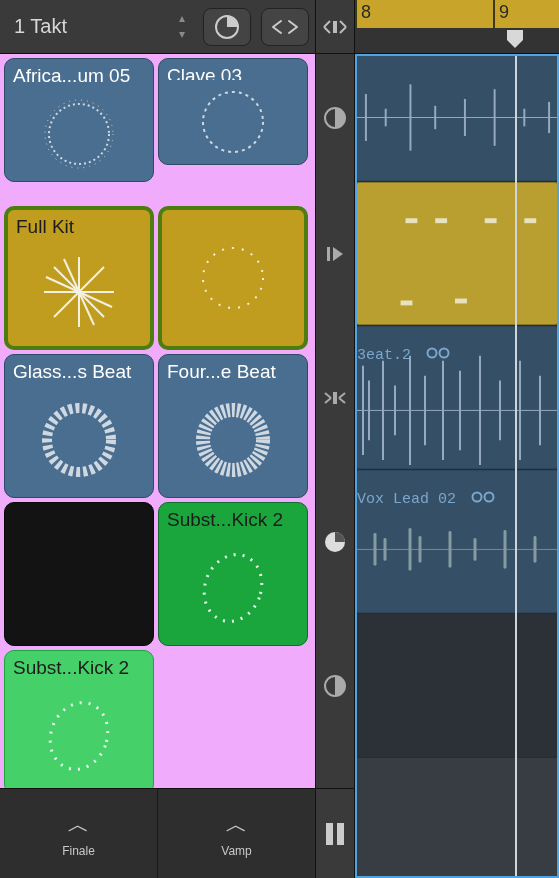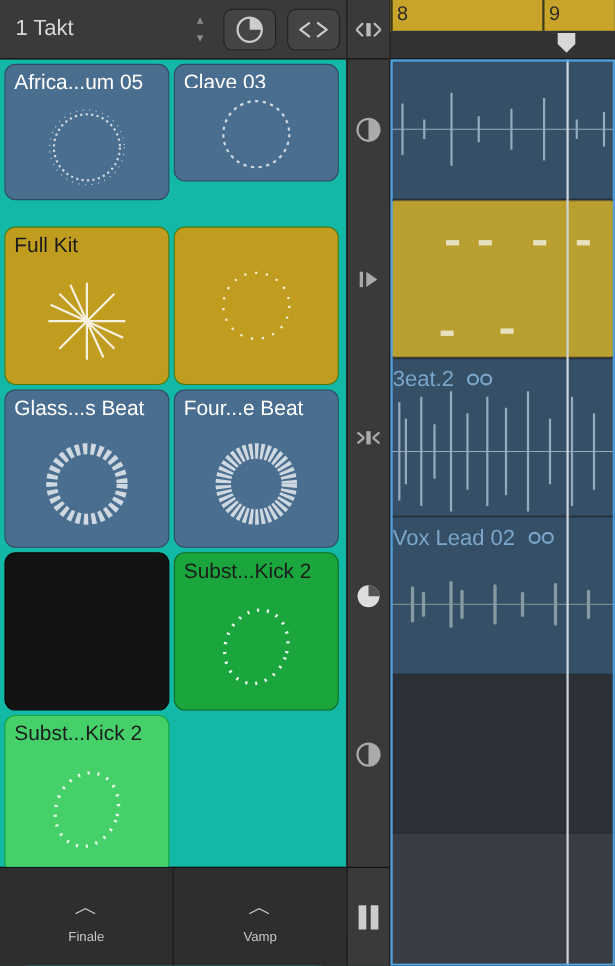--- a/index.html
+++ b/index.html
@@ -12,24 +12,23 @@
     overflow: hidden;
     position: relative;
   }
   
   .left-panel {
     position: absolute;
     left: 0;
     top: 0;
     width: 315px;
     height: 100%;
-    background: #14b8a6;
+    background: #f0abfc;
     display: flex;
     flex-direction: column;
-    border-radius: 28px;
   }
   
   .right-panel {
     position: absolute;
     left: 315px;
     top: 0;
     width: 244px;
     height: 100%;
     background: #2c2c2c;
   }
@@ -100,21 +99,21 @@
     border-radius: 10px;
     position: relative;
     overflow: hidden;
     display: flex;
     flex-direction: column;
     align-items: center;
     justify-content: center;
   }
   .cell.blue { background: #4a6e8f; border:1px solid #2f4a63;}
   .cell.blue.first-row { height: 124px; }
-  .cell.yellow { background: #c19d1f; border:1px solid #4d7c0f;}
+  .cell.yellow { background: #c19d1f; border:4px solid #4d7c0f;}
   .cell.green { background: #1aa53d; border:1px solid #0e6e27;}
   .cell.green.lit { background: #46d06a; border:1px solid #1aa53d;}
   .cell.empty { background: #131313; border:1px solid #0a0a0a;}
   .cell-label {
     width: 100%;
     padding: 6px 8px 0 8px;
     font-size: 19px;
     font-weight: 400;
     color: #fff;
     white-space: nowrap;
@@ -224,23 +223,24 @@
   .lane{
     height:144px;
     position:relative;
     border-bottom:1px solid #222;
     overflow:hidden;
   }
   .lane.short{ height: 128px; }
   .lane-bg-dark{ background:#2a2a2a; }
   .lane-bg-yel{ background:#2a2a2a; }
   .lane-label{
-    position:absolute;top:8px;left:2px;
-    font-size:20px;
+    position:absolute;top:21px;left:2px;
+    font-size:15px;
     color:#7da6c8;
+    font-family:Liberation Mono, monospace;
   }
   .loop-ico{
     display:inline-block;margin-left:6px;color:#7da6c8;
   }
   .clip{
     position:absolute;
     border-radius:4px;
   }
   .clip.yel{ background:#c19d1f;border:1px solid #8d7215; }
   .clip.blue{ background:#31475a;border:1px solid #2a3d4e; }

